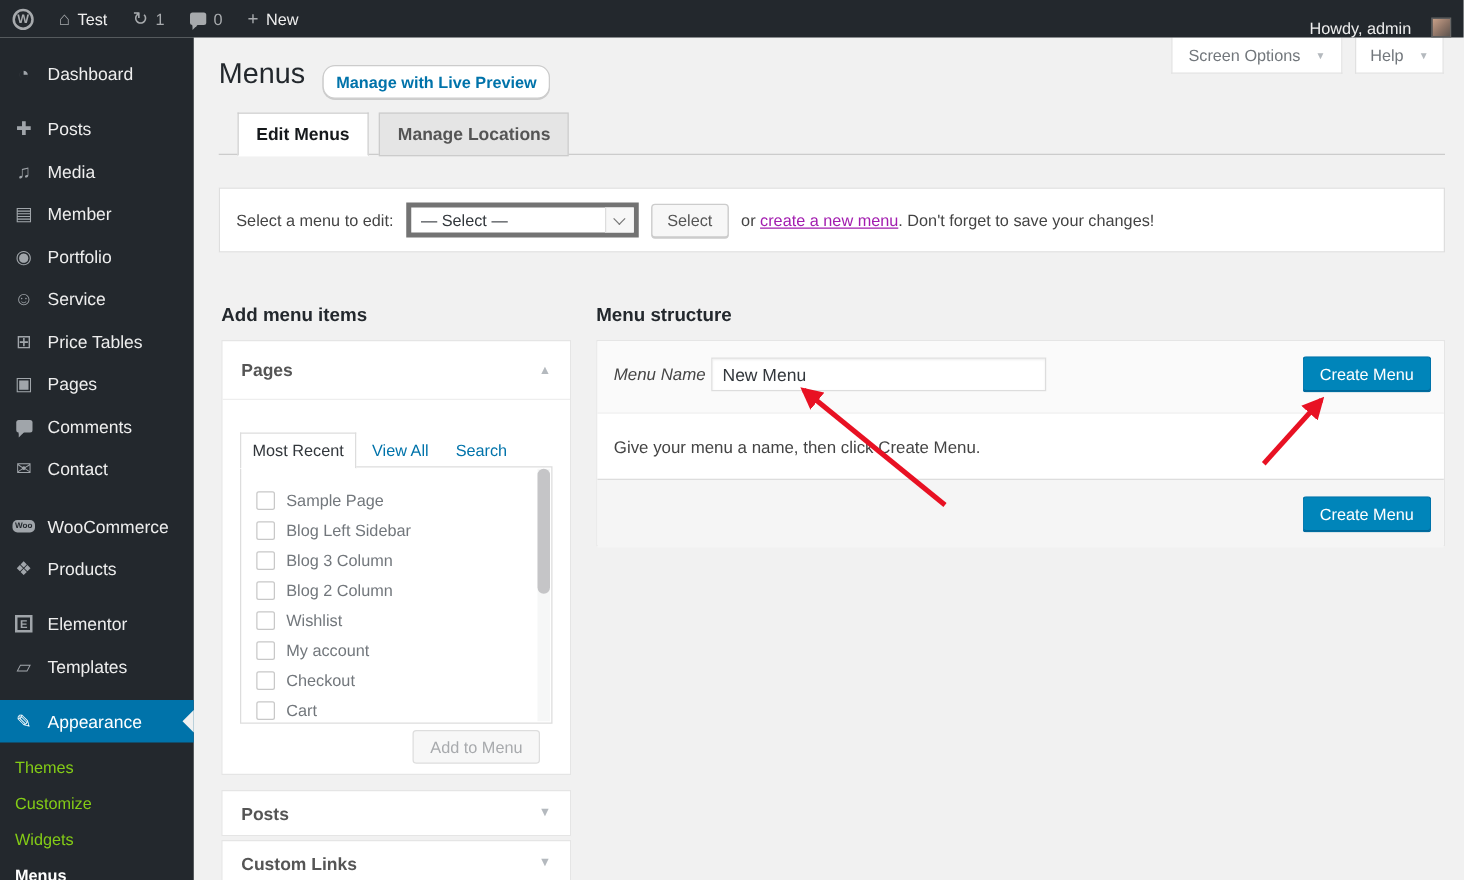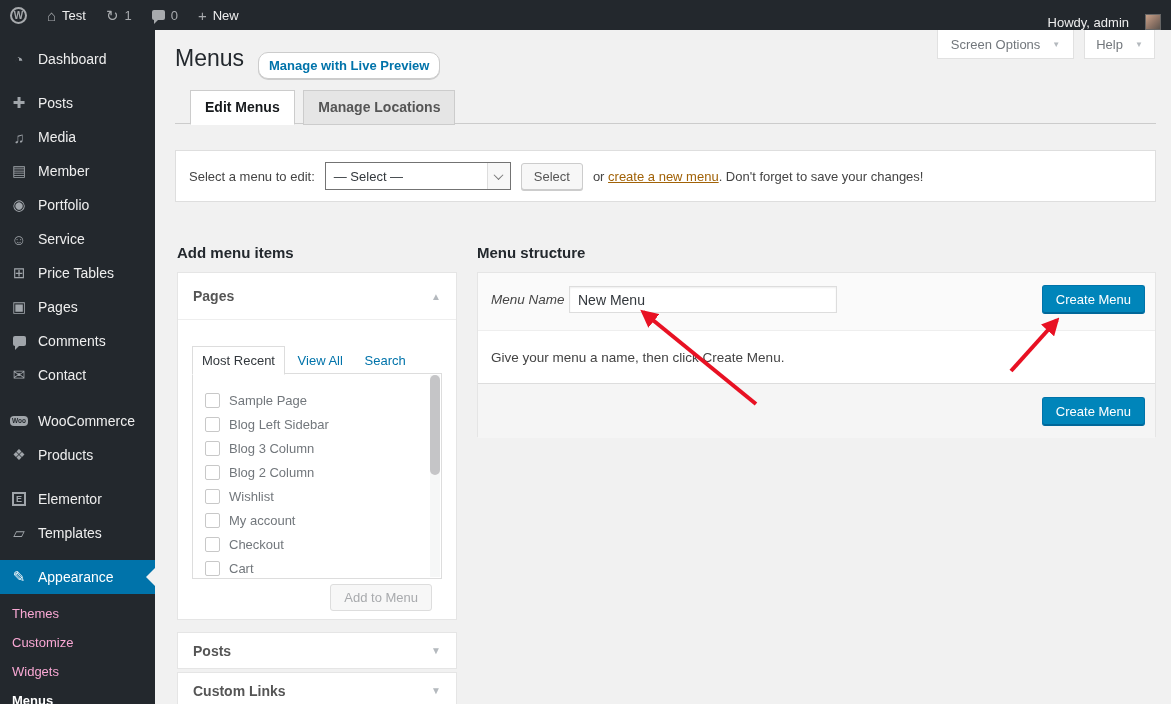--- a/index.html
+++ b/index.html
@@ -25,46 +25,46 @@
   .sb-gap-10 { margin-top:10px; }
   .sb-gap-12 { margin-top:12px; }
   .sb-item.current { background:#0073aa; color:#fff; }
   .sb-item.current .sb-icon { color:#fff; }
   .sb-item.current::after { content:""; position:absolute; right:0; top:50%; transform:translateY(-50%); border:9px solid transparent; border-right-color:#f1f1f1; }
   .sb-bubble { width:13px; height:10px; background:#a0a5aa; border-radius:2px; position:relative; }
   .sb-bubble::after { content:""; position:absolute; left:2px; bottom:-4px; border:3px solid transparent; border-top-color:#a0a5aa; border-left-color:#a0a5aa; }
   .icon-woo { font-size:6.5px; font-weight:bold; background:#a0a5aa; color:#23282d; border-radius:4px; padding:2px 2px; line-height:1; }
   .icon-elementor { border:2px solid #a0a5aa; width:14px; height:14px; display:flex; align-items:center; justify-content:center; font-size:9px; font-weight:bold; color:#a0a5aa; }
   .sb-submenu { padding:5px 0 0 0; }
-  .sb-sub-item { padding:7px 0 7px 12px; font-size:13px; color:#f9a8d4; cursor:pointer; }
+  .sb-sub-item { padding:7px 0 7px 12px; font-size:13px; color:#84cc16; cursor:pointer; }
   .sb-sub-item.current-sub { color:#fff; font-weight:bold; }
 
   
   .content { position:absolute; left:155px; top:30px; width:1016px; height:674px; background:#f1f1f1; }
 
   .screen-meta { position:absolute; top:0; height:29px; background:#fff; border:1px solid #e1e1e1; border-top:none; display:flex; align-items:center; justify-content:center; gap:12px; color:#72777c; font-size:13px; cursor:pointer; }
   .screen-options-btn { left:782px; width:137px; }
   .help-btn { left:929px; width:71px; }
   .meta-caret { font-size:8px; color:#b4b9be; }
 
   .page-title { position:absolute; left:20px; top:15px; font-size:23px; font-weight:400; color:#23282d; }
   .title-action { position:absolute; left:103px; top:22px; background:#fff; border:1px solid #ccc; border-radius:10px; padding:5px 10px; color:#0073aa; font-size:13px; font-weight:600; cursor:pointer; box-shadow:0 1px 0 #ccc; }
 
   .nav-tabs { position:absolute; left:20px; top:60px; width:981px; height:34px; border-bottom:1px solid #ccc; padding-left:8px; }
   .nav-tab { display:inline-block; padding:8px 14px 9px; font-size:14px; font-weight:600; border:1px solid #ccc; margin-bottom:-1px; cursor:pointer; }
   .nav-tab.active { background:#fff; color:#16191c; border-bottom:1px solid #fff;margin-left:7px; }
   .nav-tab.inactive { background:#e5e5e5; color:#555; margin-left:5px; border-bottom:1px solid #ccc; }
 
   .select-bar { position:absolute; left:20px; top:120px; width:981px; height:52px; background:#fff; border:1px solid #dedede; display:flex; align-items:center; padding-left:13px; gap:10px; color:#444; font-size:13px; }
-  .wp-select { width:186px; height:28px; border:1px solid #737373; background:#fff; display:flex; align-items:center; cursor:pointer; }
+  .wp-select { width:186px; height:28px; border:4px solid #737373; background:#fff; display:flex; align-items:center; cursor:pointer; }
   .wp-select .val { flex:1; padding-left:8px; color:#32373c; }
   .wp-select .caret-box { width:23px; height:100%; border-left:1px solid #ddd; background:#f7f7f7; display:flex; align-items:center; justify-content:center; }
   .chev { width:7px; height:7px; border-right:1.5px solid #777; border-bottom:1.5px solid #777; transform:rotate(45deg) translate(-1px,-1px); }
   .btn-secondary { background:#f7f7f7; border:1px solid #ccc; border-radius:3px; padding:5px 12px; color:#555; font-size:13px; cursor:pointer; box-shadow:0 1px 0 #ccc; }
-  .link { color:#a16207; text-decoration:underline; cursor:pointer; }
+  .link { color:#a21caf; text-decoration:underline; cursor:pointer; }
 
   .col-heading { position:absolute; font-size:15px; font-weight:bold; color:#23282d; top:214px; }
   .heading-left { left:22px; }
   .heading-right { left:322px; }
 
   
   .panel { background:#fff; border:1px solid #e5e5e5; position:absolute; }
   .pages-panel { left:22px; top:242px; width:280px; height:348px; }
   .panel-header { height:47px; display:flex; align-items:center; padding:0 15px; cursor:pointer; }
   .panel-title { font-size:14px; font-weight:600; color:#555; }

